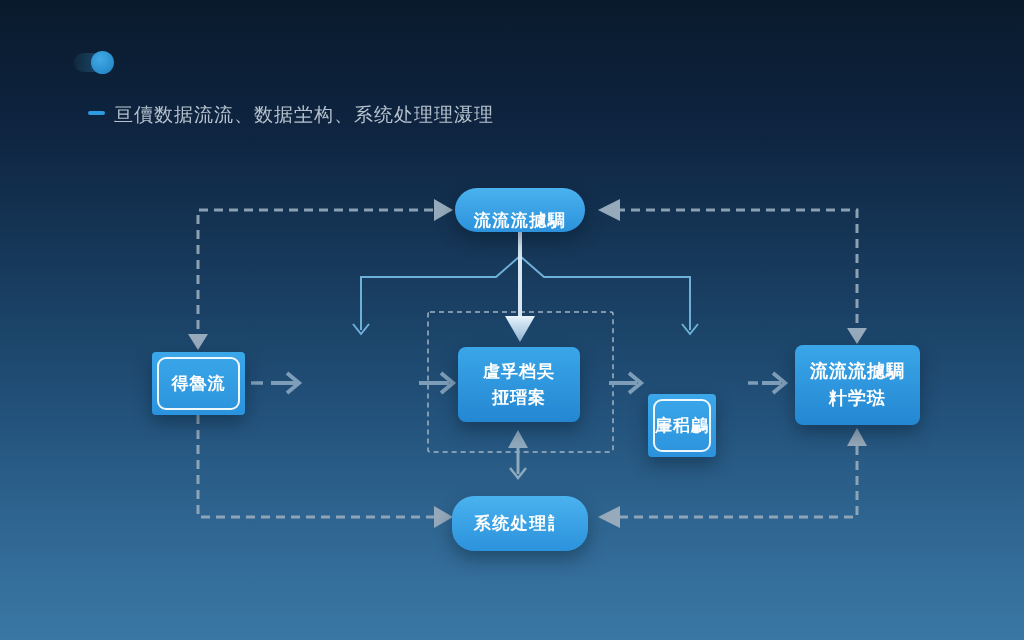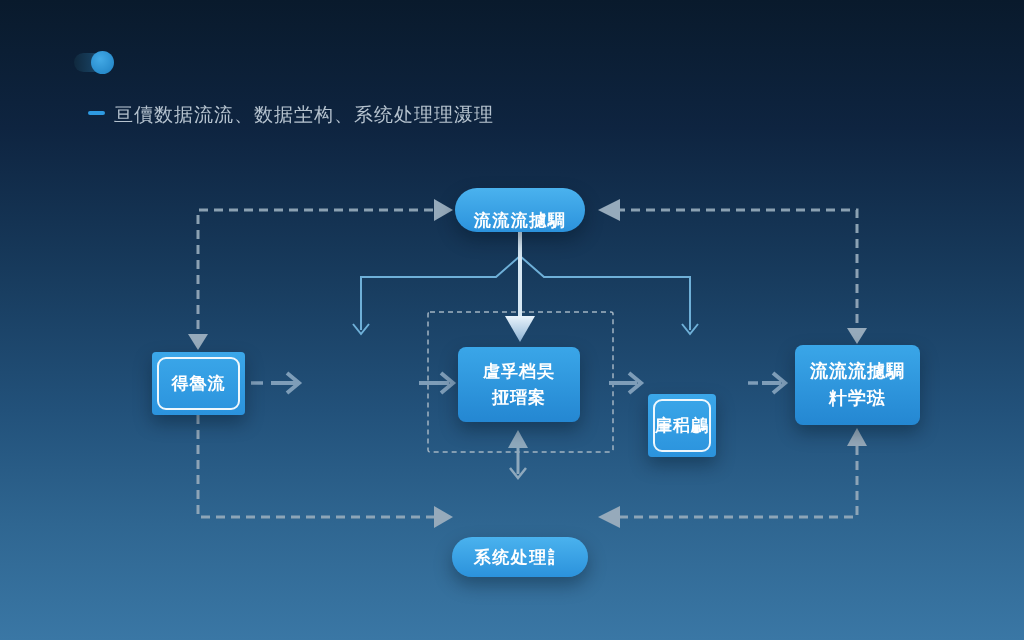--- a/index.html
+++ b/index.html
@@ -123,17 +123,17 @@
     <div class="inner">
       <span>肁稆鶣</span>
     </div>
   </div>
 
   <div class="node solid-lg right" style="left:795px; top:345px; width:125px; height:80px;">
     <span>流流流攄騆</span>
     <span>籵学琺</span>
   </div>
 
-  <div class="node pill" style="left:452px; top:496px; width:136px; height:40px;margin-top:41px;">
+  <div class="node pill" style="left:452px; top:496px; width:136px; height:55px;">
     <span>系统处理訁</span>
   </div>
 
 </div>
 
 </body></html>

